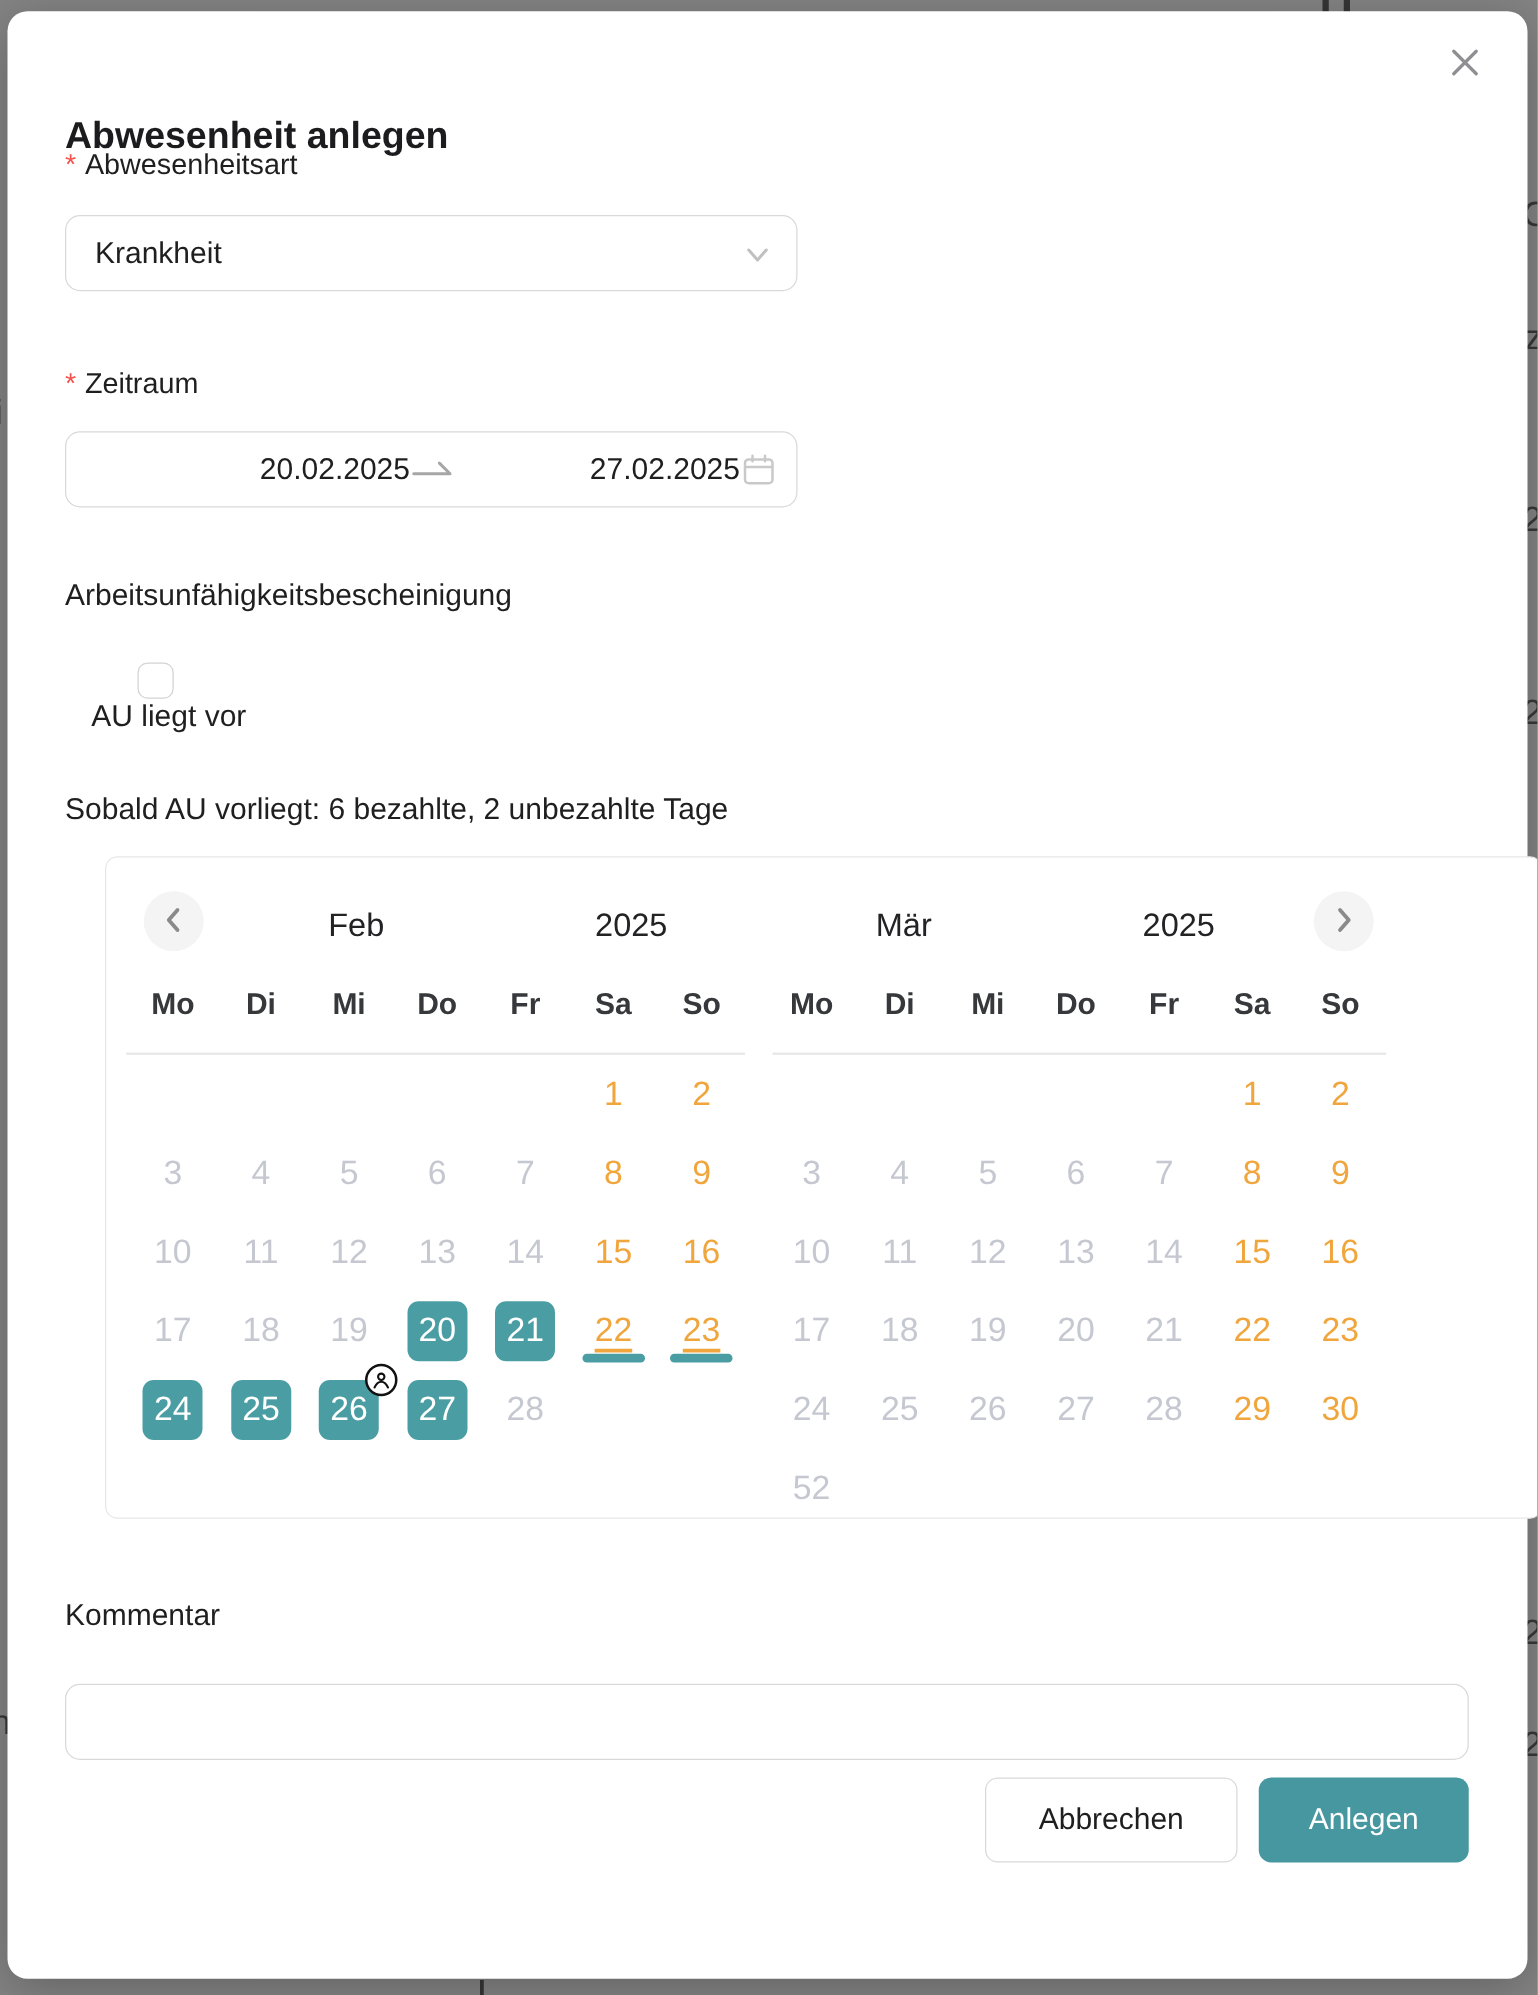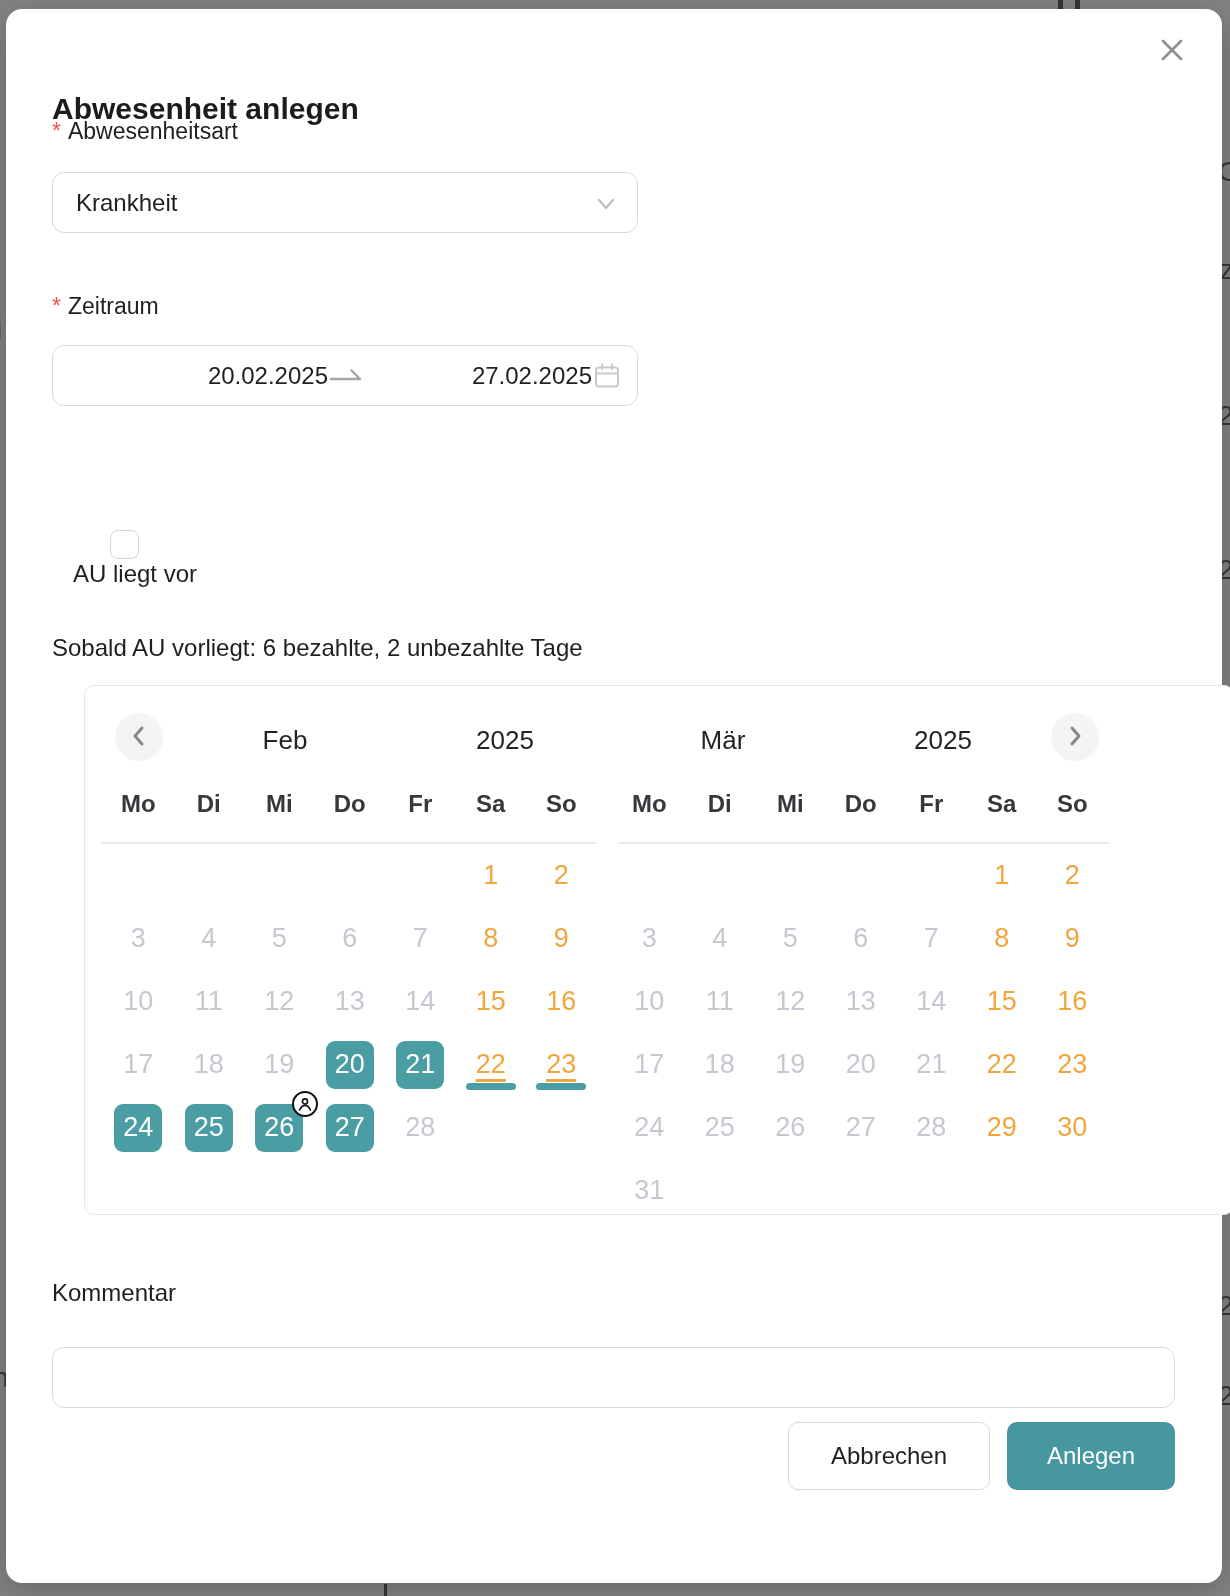--- a/index.html
+++ b/index.html
@@ -132,20 +132,21 @@
       <span style="display:flex;">
         <svg width="30" height="30" viewBox="0 0 30 30">
           <rect x="4" y="6.5" width="22" height="19" rx="3" fill="none" stroke="#c9c9c9" stroke-width="2"></rect>
           <line x1="4" y1="12.5" x2="26" y2="12.5" stroke="#c9c9c9" stroke-width="2"></line>
           <line x1="10" y1="3.5" x2="10" y2="8" stroke="#c9c9c9" stroke-width="2" stroke-linecap="round"></line>
           <line x1="20" y1="3.5" x2="20" y2="8" stroke="#c9c9c9" stroke-width="2" stroke-linecap="round"></line>
         </svg>
       </span>
     </div>
 
+    <div class="field-label" style="left:46px;top:452px;font-size:24px;">Arbeitsunfähigkeitsbescheinigung</div>
 
     <label class="checkbox-row">
       <span class="checkbox"></span>
       <span class="cb-label">AU liegt vor</span>
     </label>
 
     <div class="summary-text">Sobald AU vorliegt: 6 bezahlte, 2 unbezahlte Tage</div>
 
     <div class="cal-card">
       <button class="nav-btn nav-prev" aria-label="previous month">
@@ -413,21 +414,21 @@
             </div>
             <div class="cell">
               <span class="num weekend">29</span>
             </div>
             <div class="cell">
               <span class="num weekend">30</span>
             </div>
           </div>
           <div class="wkrow">
             <div class="cell">
-              <span class="num muted">31</span>
+              <span class="num muted">52</span>
             </div>
             <div class="cell"></div>
             <div class="cell"></div>
             <div class="cell"></div>
             <div class="cell"></div>
             <div class="cell"></div>
             <div class="cell"></div>
           </div>
         </div>
     </div>

